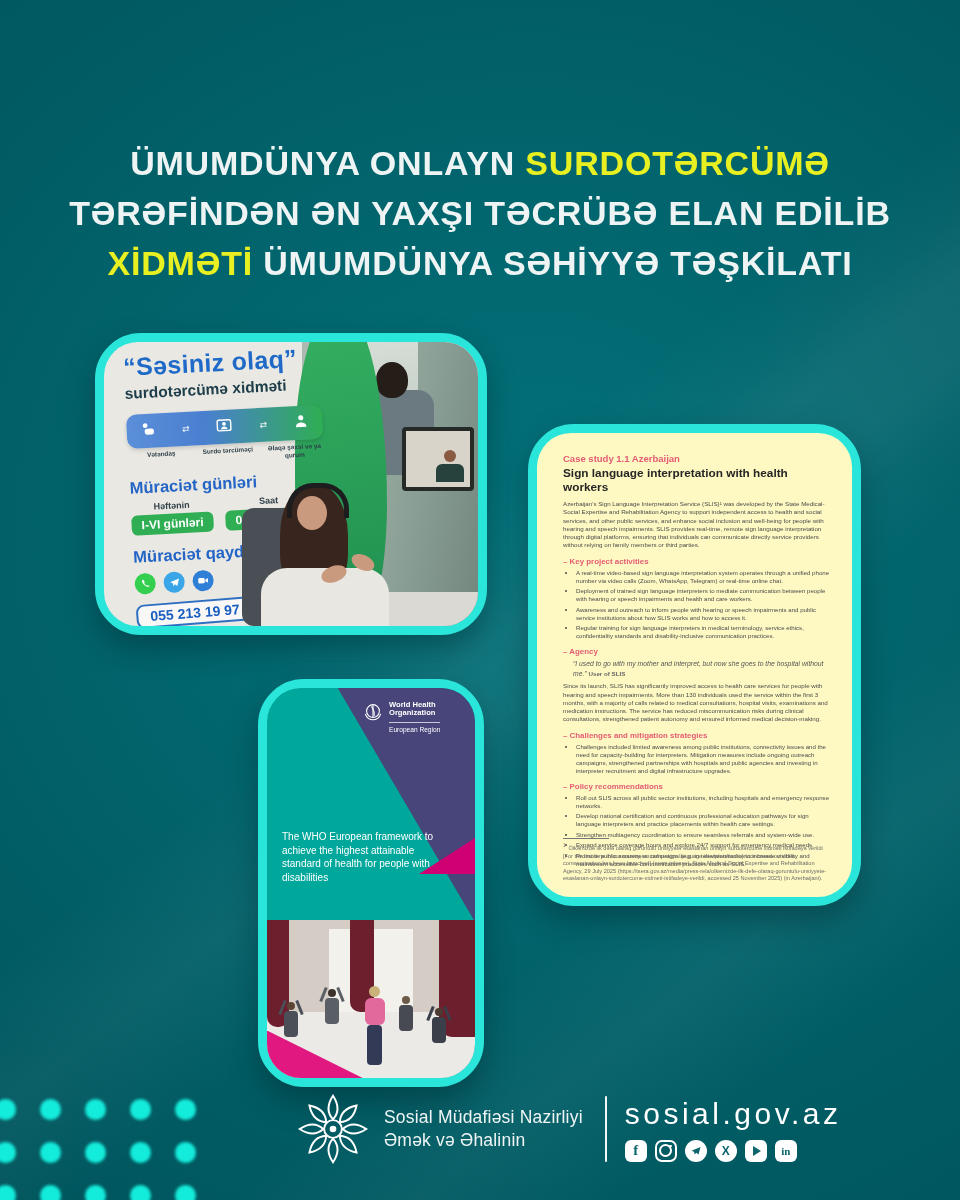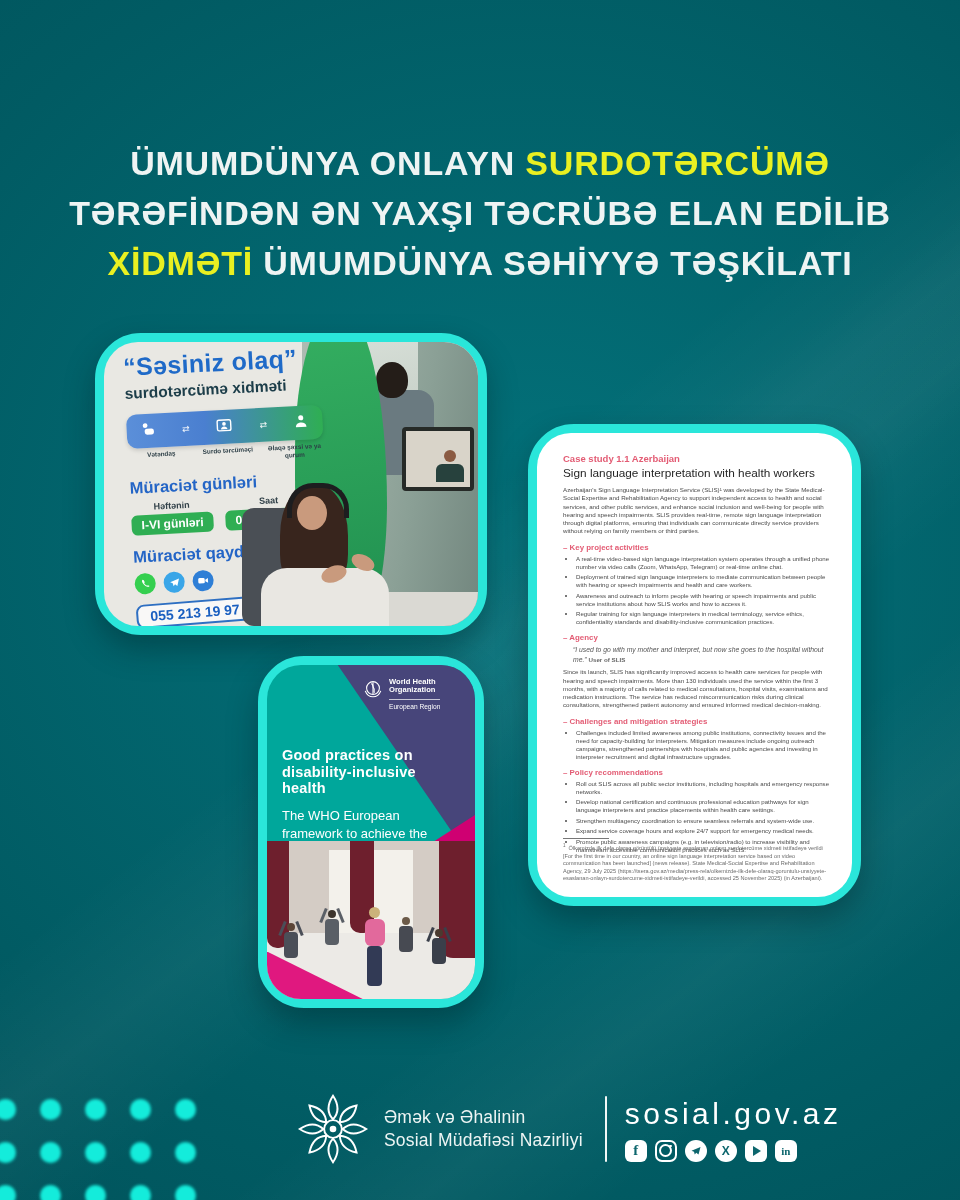--- a/index.html
+++ b/index.html
@@ -17,21 +17,21 @@
   .dot{width:21px;height:21px;border-radius:50%;background:#14ecdb;filter:blur(1.6px);}
 
   
   .headline{position:absolute;top:138px;left:0;right:0;text-align:center;
     color:#eef4f3;font-weight:800;font-size:34px;line-height:50px;letter-spacing:.8px;}
   .hl-yellow{color:#e9f021;}
 
   
   .card{position:absolute;box-sizing:border-box;border:9px solid #2ae6da;border-radius:46px;
     box-shadow:0 14px 30px rgba(0,25,30,.35);background:#2ae6da;}
-  .card-inner{position:absolute;inset:0;border-radius:34px;overflow:hidden;background:#ffffff;}
+  .card-inner{position:absolute;inset:0;border-radius:34px;overflow:hidden;background:#fef9c3;}
 
   
   .card-poster{left:95px;top:333px;width:392px;height:302px;}
   .card-poster .card-inner{background:#e9e8e3;}
   .poster-left{position:absolute;left:0;top:0;width:55%;height:100%;padding:12px 0 0 18px;
     box-sizing:border-box;transform:rotate(-3deg);transform-origin:left top;z-index:3;}
   .quote-title{font-size:25px;font-weight:800;color:#1f6ac8;letter-spacing:.3px;}
   .poster-sub{font-size:15.5px;font-weight:700;color:#1c3d49;margin-top:3px;}
   .flow{margin-top:12px;width:196px;}
   .flow-pill{display:flex;align-items:center;justify-content:space-around;width:196px;height:34px;
@@ -71,33 +71,33 @@
   .w-chair{position:absolute;left:37%;bottom:0;width:58px;height:118px;border-radius:12px;background:#4a4f55;z-index:4;}
   .w-hair{position:absolute;left:47%;bottom:30px;width:68px;height:112px;border-radius:46% 46% 38% 38%;background:#38251d;z-index:5;}
   .w-face{position:absolute;left:51.5%;bottom:96px;width:30px;height:34px;border-radius:50%;background:#c99a7d;z-index:6;}
   .w-headset{position:absolute;left:49%;bottom:108px;width:52px;height:30px;border:5px solid #1d1d1f;
     border-bottom:none;border-radius:26px 26px 0 0;z-index:7;}
   .w-body{position:absolute;left:42%;bottom:0;width:128px;height:58px;border-radius:26px 26px 0 0;background:#e9e7e2;z-index:6;}
   .w-hand1{position:absolute;left:58%;bottom:44px;width:26px;height:16px;border-radius:50%;background:#c99a7d;transform:rotate(-20deg);z-index:8;}
   .w-hand2{position:absolute;left:66%;bottom:56px;width:24px;height:15px;border-radius:50%;background:#c99a7d;transform:rotate(25deg);z-index:8;}
 
   
-  .card-who{left:258px;top:656px;width:226px;height:352px;}
+  .card-who{left:258px;top:679px;width:226px;height:408px;}
   .card-who .card-inner{background:#00a79b;}
   .who-purple{position:absolute;inset:0;background:#47457a;
     clip-path:polygon(34% 0,100% 0,100% 60%,34% 0);}
   .who-magenta{position:absolute;right:0;top:150px;width:56px;height:36px;background:#cf0072;
     clip-path:polygon(100% 0,100% 100%,0 100%);}
   .who-logo{position:absolute;top:13px;right:9px;width:104px;color:#fff;display:flex;gap:5px;}
   .who-emblem{flex:0 0 22px;}
   .who-logo-text{font-size:7.6px;font-weight:700;line-height:1.1;}
   .who-region{font-size:6.6px;font-weight:400;margin-top:4px;border-top:1px solid rgba(255,255,255,.7);padding-top:3px;}
   .who-title{position:absolute;left:15px;top:82px;width:145px;color:#fff;
     font-size:14.5px;font-weight:800;line-height:1.14;letter-spacing:.2px;}
-  .who-sub{position:absolute;left:15px;top:142px;width:152px;color:#fff;font-size:13px;line-height:1.35;}
+  .who-sub{position:absolute;left:15px;top:142px;width:152px;color:#fff;font-size:10px;line-height:1.35;}
   .who-photo{position:absolute;left:0;right:0;bottom:0;height:158px;background:#eceae6;}
   .wp-wall{position:absolute;inset:0;height:58%;background:#d4ccc5;}
   .wp-window{position:absolute;left:30%;top:6%;width:40%;height:52%;background:#f3f1eb;}
   .wp-curtain{position:absolute;top:0;background:#6e1f2d;border-radius:0 0 10px 10px;}
   .wp-c1{left:0;width:22px;height:68%;}
   .wp-c2{left:40%;width:24px;height:58%;}
   .wp-c3{right:0;width:36px;height:74%;border-radius:0 0 0 14px;}
   .wp-carpet{position:absolute;left:0;bottom:0;width:46%;height:30%;background:#e0187f;
     clip-path:polygon(0 0,100% 100%,0 100%);}
   .fig{position:absolute;}
@@ -110,21 +110,21 @@
   
   .figc{left:47%;bottom:8%;z-index:3;}
   .figc .h{width:11px;height:11px;background:#cbb27a;}
   .figc .t{width:20px;height:27px;border-radius:6px;background:#e2699c;margin:0 auto;}
   .figc .l{width:15px;height:40px;border-radius:4px;background:#323a55;margin:0 auto;}
 
   
   .card-doc{left:528px;top:424px;width:333px;height:482px;}
   .doc-body{position:absolute;inset:0;padding:20px 22px 14px 26px;box-sizing:border-box;color:#444;}
   .doc-kicker{color:#e35c74;font-size:9.5px;font-weight:800;}
-  .doc-title{color:#262626;font-size:11.8px;font-weight:400;margin:2px 0 6px;}
+  .doc-title{color:#262626;font-size:11.8px;font-weight:700;margin:2px 0 6px;}
   .doc-intro{font-size:6.2px;line-height:1.33;color:#4a4a4a;margin:0;}
   .doc-h{color:#e35c74;font-size:7.9px;font-weight:800;margin:7px 0 3px;}
   .doc-h::before{content:"–  ";}
   .doc-ul{margin:0;padding-left:13px;}
   .doc-ul li{font-size:6.1px;line-height:1.32;color:#4a4a4a;margin-bottom:2.5px;}
   .doc-quote{font-size:6.8px;line-height:1.4;color:#555;margin:2px 0 4px 10px;}
   .doc-quote .q-attr{font-style:normal;font-weight:700;font-size:6.2px;color:#666;}
   .doc-p{font-size:6.2px;line-height:1.33;color:#4a4a4a;margin:0 0 3px;}
   .doc-footnote{position:absolute;left:26px;right:22px;bottom:14px;}
   .doc-footnote .fn-rule{width:46px;height:1px;background:#777;margin-bottom:4px;}
@@ -293,21 +293,20 @@
             <path d="M10.2 6c2.6 1.6 1 3.4 2.6 5s-.8 3.4 1 5"></path>
             <path d="M3.5 14c1.5 4 5 6.5 8.5 6.5S19 18 20.5 14"></path>
           </svg>
         </span>
         <span class="who-logo-text">
           <span>World Health</span><br>
           <span>Organization</span>
           <div class="who-region">European Region</div>
         </span>
       </div>
-      <div class="who-title">Good practices on disability-inclusive health</div>
       <div class="who-sub">The WHO European framework to achieve the highest attainable standard of health for people with disabilities</div>
       <div class="who-photo">
         <div class="wp-wall"></div>
         <div class="wp-window"></div>
         <div class="wp-curtain wp-c1"></div>
         <div class="wp-curtain wp-c2"></div>
         <div class="wp-curtain wp-c3"></div>
         <div class="fig raised" style="left:8%;bottom:26%;">
             <div class="h" style="background:#5b4436"></div>
             <div class="b" style="background:#4b4f58"></div>
@@ -394,22 +393,22 @@
           <use href="#petal" transform="rotate(180 50 50)"></use>
           <use href="#petal" transform="rotate(225 50 50)"></use>
           <use href="#petal" transform="rotate(270 50 50)"></use>
           <use href="#petal" transform="rotate(315 50 50)"></use>
           <circle cx="50" cy="50" r="12"></circle>
         </g>
         <circle cx="50" cy="50" r="4.5" fill="#fff"></circle>
       </svg>
     </span>
     <div class="ministry">
+      <div>Sosial Müdafiəsi Nazirliyi</div>
       <div>Əmək və Əhalinin</div>
-      <div>Sosial Müdafiəsi Nazirliyi</div>
     </div>
     <div class="f-divider"></div>
     <div class="f-right">
       <div class="website">sosial.gov.az</div>
       <div class="socials">
         <span class="si si-sq si-fb">f</span>
         <span class="si si-ig">
             <span class="ig-lens"></span>
             <span class="ig-dot"></span>
           </span>

